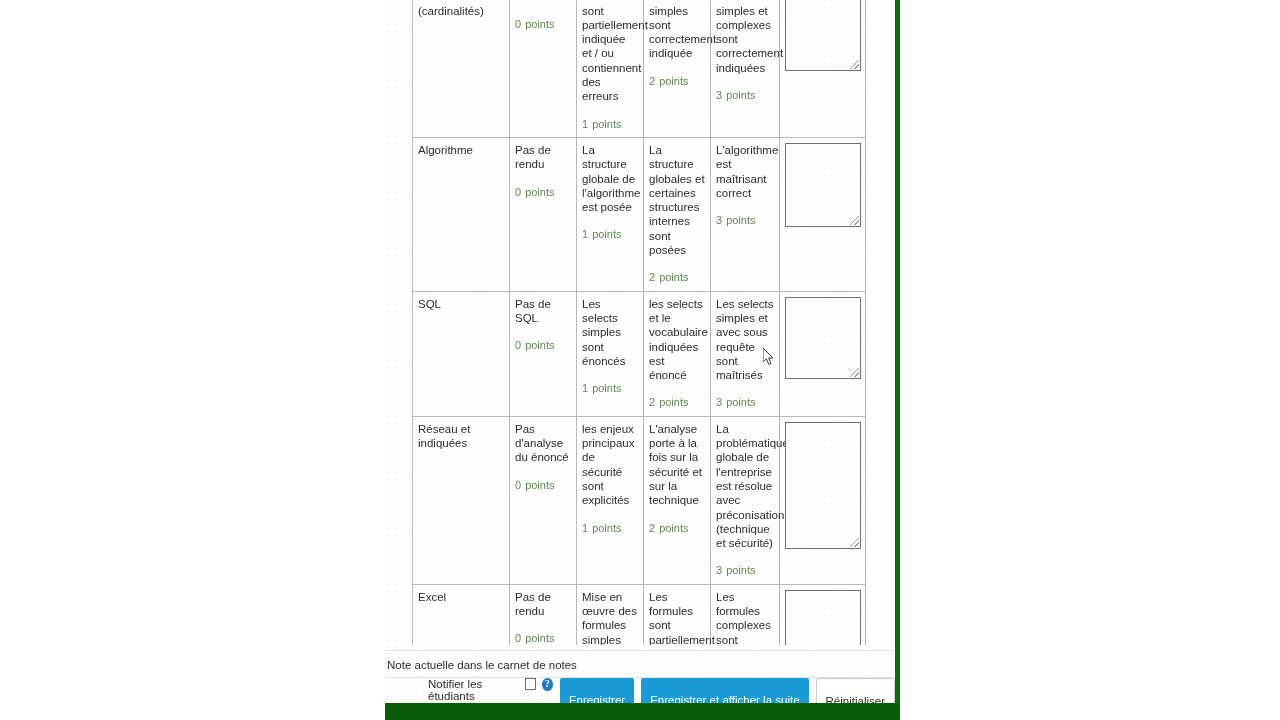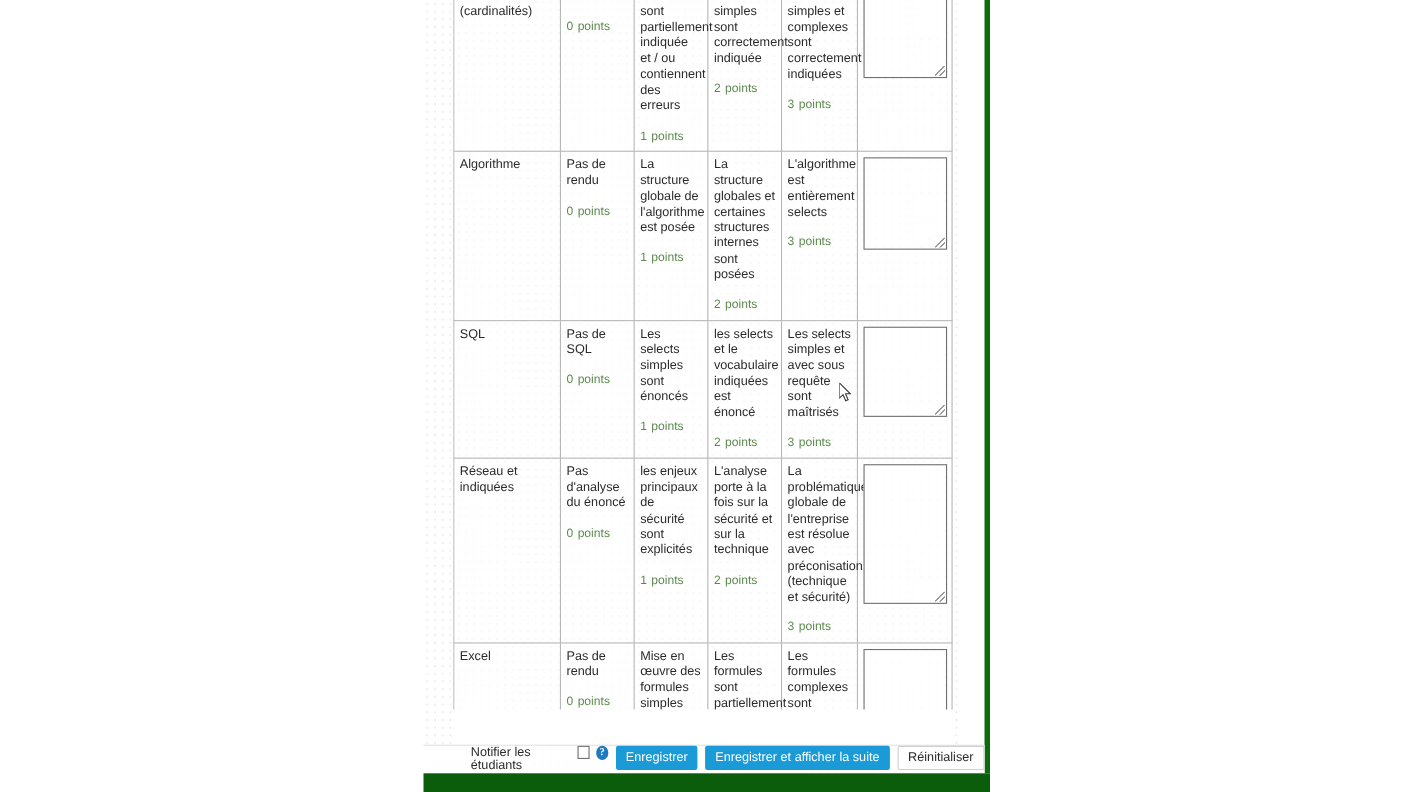--- a/index.html
+++ b/index.html
@@ -192,21 +192,21 @@
     font-family: "Liberation Serif", serif;
   }
 
   .btn {
     height: 22px;
     border: none;
     border-radius: 2px;
     font-size: 11.5px;
     font-family: "Liberation Sans", sans-serif;
     color: #ffffff;
-    padding: 4px 9px;
+    padding: 16px 9px;
     margin-left: 7px;
     cursor: pointer;
     white-space: nowrap;
   }
   .btn-primary { background: #1a9ad7; }
   .btn-secondary {
     background: #ffffff;
     color: #2b2b2b;
     border: 1px solid #cfcfcf;
   }
@@ -267,21 +267,21 @@
               </td>
               <td class="level">
                 <span class="lvl-def">La structure globale de l'algorithme est posée</span>
                 <span class="lvl-pts"><span class="num">1</span><span>points</span></span>
               </td>
               <td class="level">
                 <span class="lvl-def">La structure globales et certaines structures internes sont posées</span>
                 <span class="lvl-pts"><span class="num">2</span><span>points</span></span>
               </td>
               <td class="level level-l selected">
-                <span class="lvl-def">L'algorithme est entièrement selects</span>
+                <span class="lvl-def">L'algorithme est maîtrisant correct</span>
                 <span class="lvl-pts"><span class="num">3</span><span>points</span></span>
               </td>
               <td class="remark">
                 <div class="remark-box" style="height: 84px;">
                   <div class="grip"></div>
                 </div>
               </td>
             </tr>
             <tr>
               <td class="crit-desc"><span class="crit-title">SQL</span></td>
@@ -347,20 +347,23 @@
                 <span class="lvl-def">Les formules complexes sont utilisées en maîtrisant les difficultés</span>
               </td>
               <td class="remark">
                 <div class="remark-box" style="height: 82px;"></div>
               </td>
             </tr>
           </tbody>
       </table>
     </div>
 
+    <div id="footer-note">
+      <span class="txt">Note actuelle dans le carnet de notes</span>
+    </div>
 
     <div id="footer-actions">
       <span class="notify-label">Notifier les étudiants</span>
       <span class="cbx"></span>
       <span class="help-icon">?</span>
       <button class="btn btn-primary">Enregistrer</button>
       <button class="btn btn-primary">Enregistrer et afficher la suite</button>
       <button class="btn btn-secondary">Réinitialiser</button>
     </div>
 

